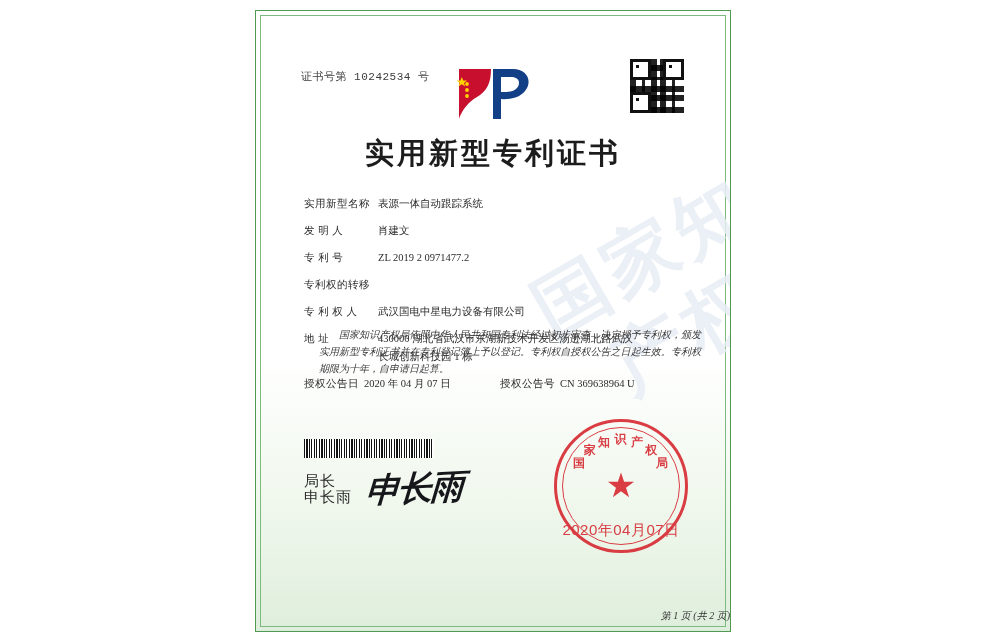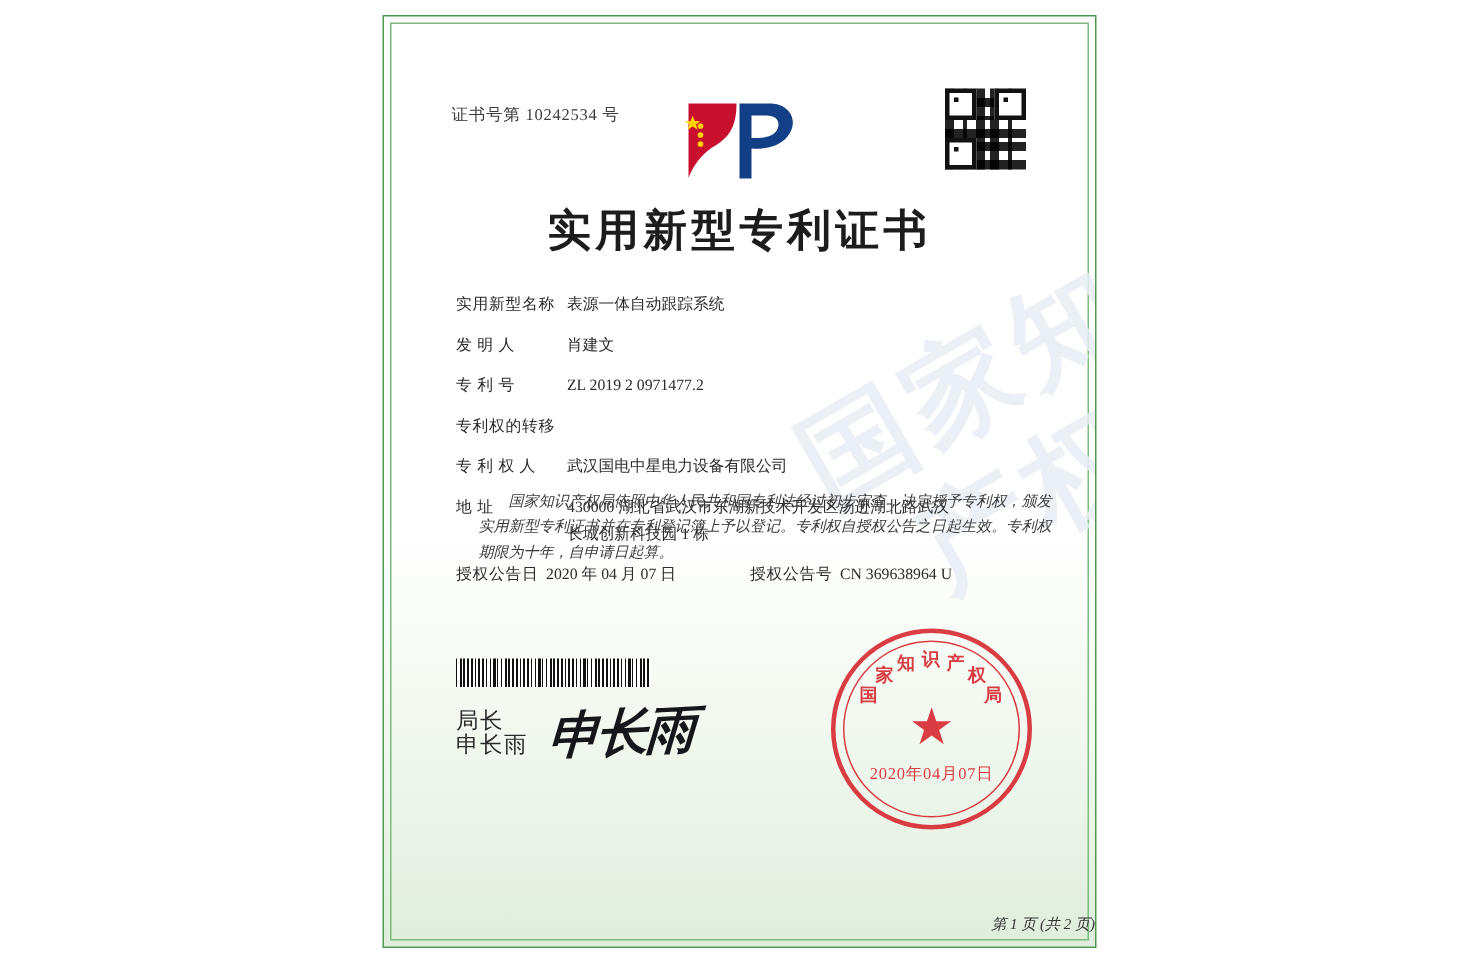--- a/index.html
+++ b/index.html
@@ -65,20 +65,21 @@
   .wm-line2 { margin-left: 40px; }
 
   
   #cert-number {
     position: absolute;
     left: 45px;
     top: 58px;
     font-size: 11px;
     color: #3b3b3b;
     letter-spacing: 0.5px;
+    font-family: Liberation Mono, monospace;
   }
 
   
   #qr-code {
     position: absolute;
     right: 46px;
     top: 48px;
     width: 54px;
     height: 54px;
     background:
@@ -260,27 +261,27 @@
     height: 14px;
     margin: -7px 0 0 -7px;
     text-align: center;
     font-weight: bold;
     font-size: 12px;
     font-family: "DejaVu Sans", sans-serif;
   }
   #seal-bottom-text {
     position: absolute;
     left: 0;
-    bottom: 27px;
+    bottom: 10px;
     width: 128px;
     text-align: center;
-    font-size: 11px;
+    font-size: 15px;
     color: #d6232c;
     letter-spacing: 0.5px;
-    font-family: Liberation Serif, serif;
+    font-family: Liberation Sans, sans-serif;
   }
 
   
   #cert-footer {
     position: absolute;
     left: 0;
     right: 0;
     bottom: 8px;
     text-align: right;
     font-size: 10px;

